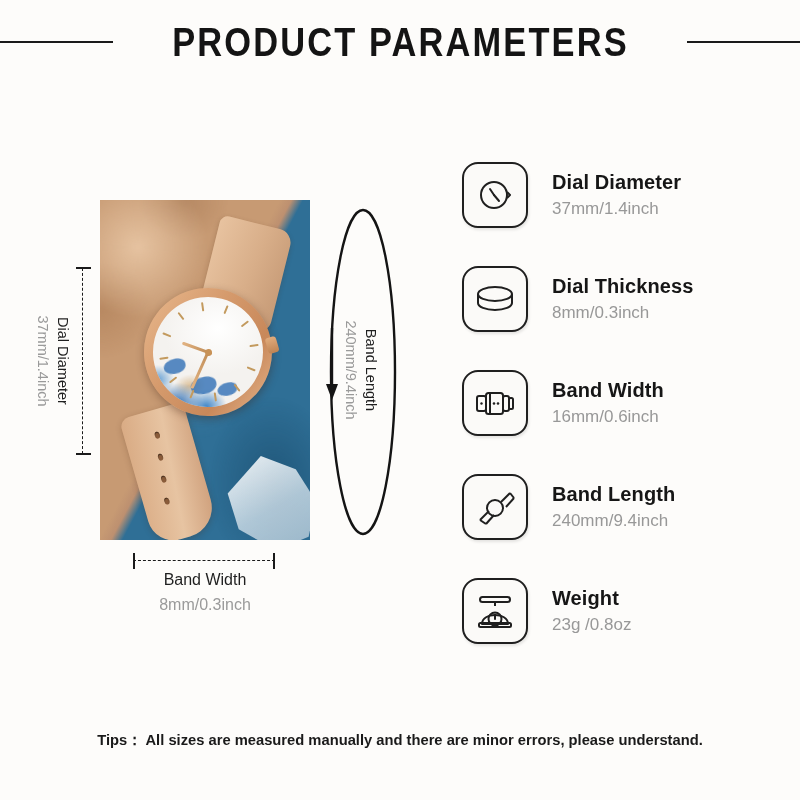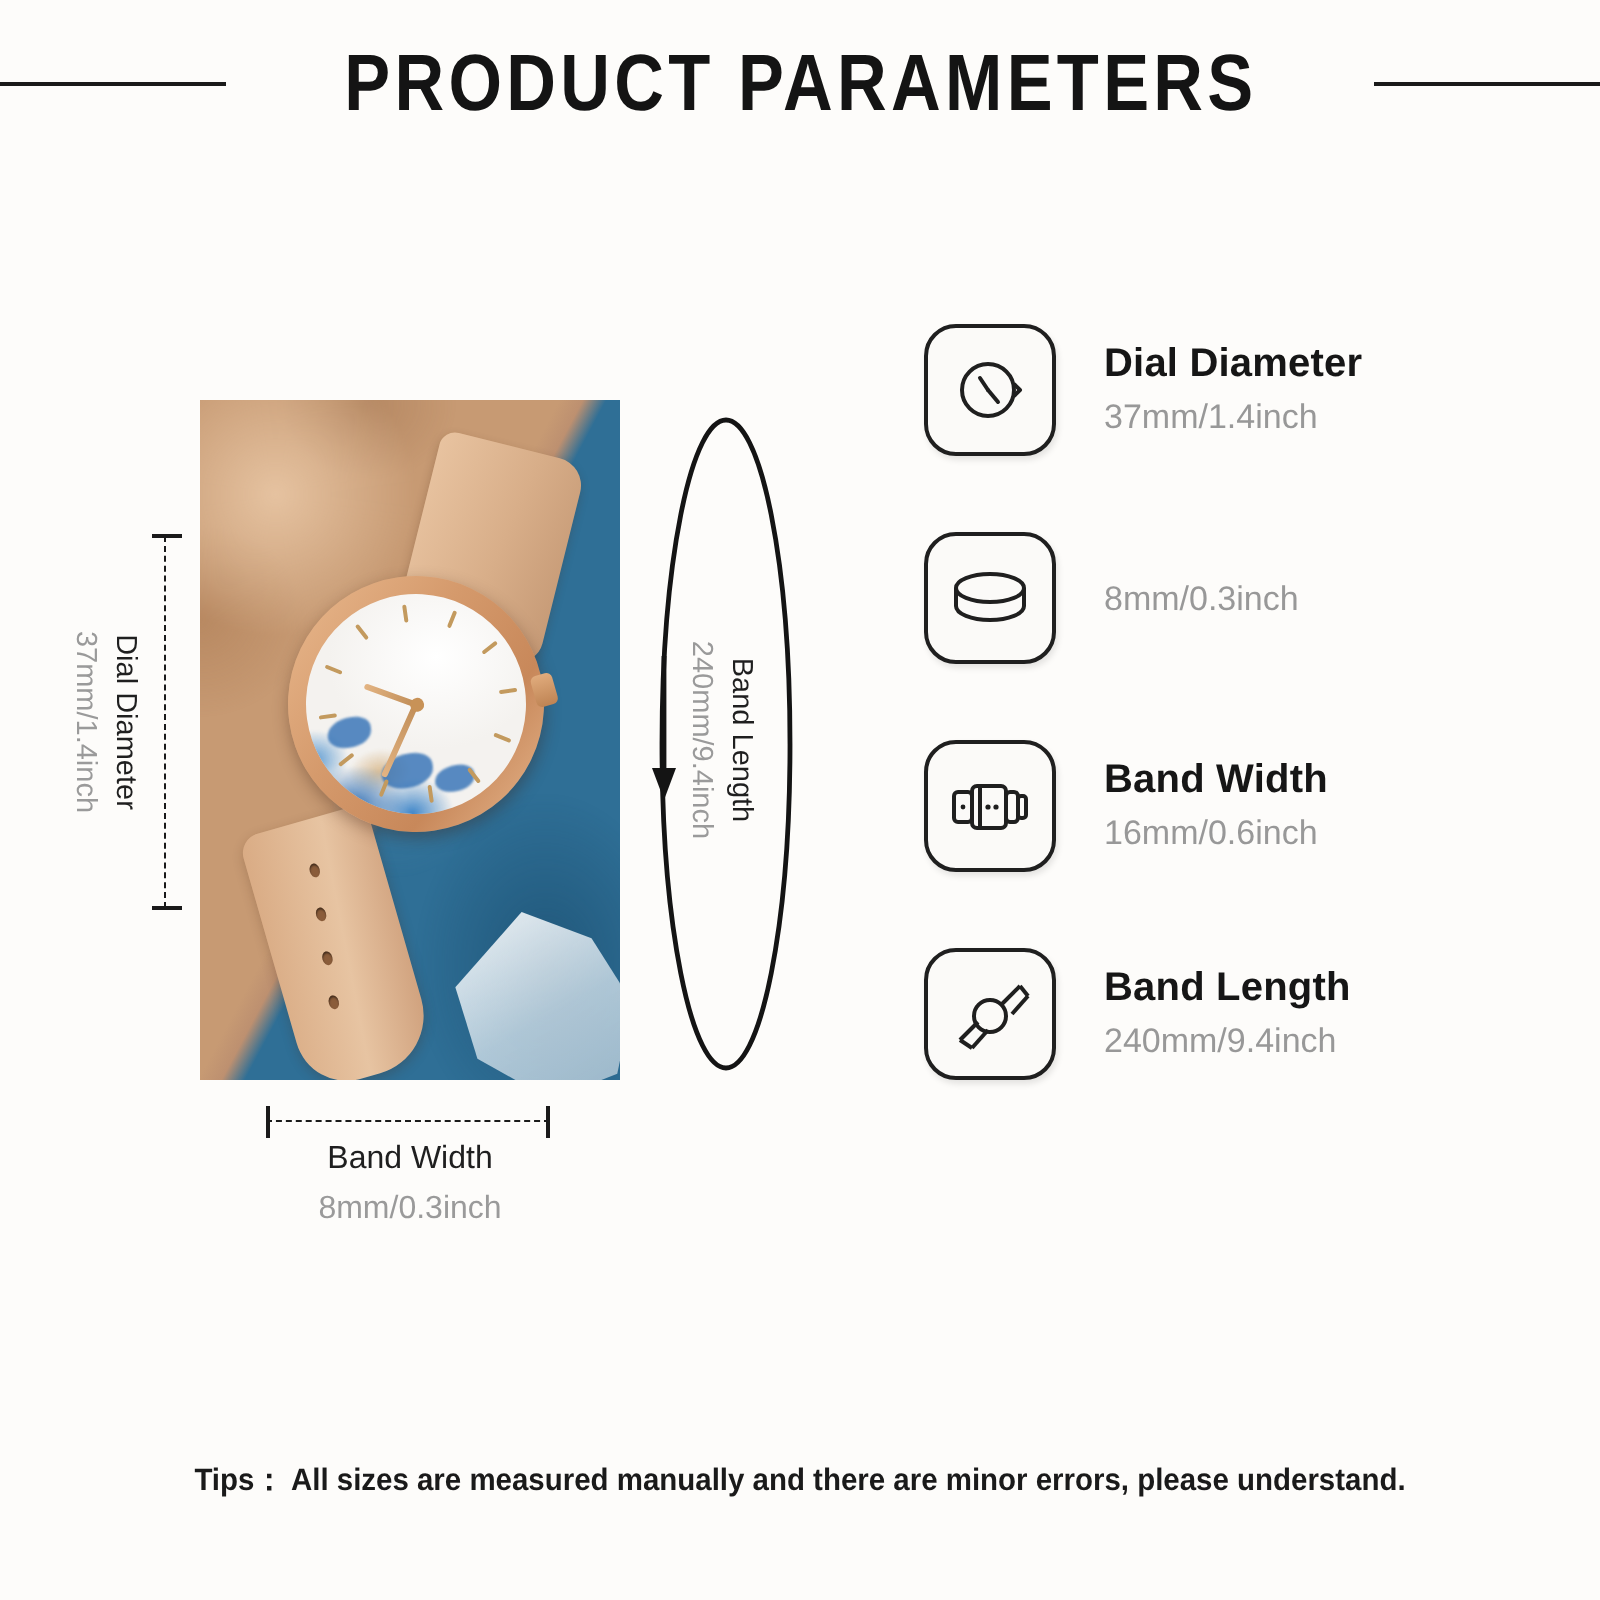--- a/index.html
+++ b/index.html
@@ -460,20 +460,21 @@
   </div>
 
   <div class="spec-row">
     <div class="spec-icon">
       <svg width="44" height="40" viewBox="0 0 44 40">
         <ellipse cx="22" cy="15" rx="17" ry="7" fill="none" stroke="#1f1f1f" stroke-width="2"></ellipse>
         <path d="M5 15 L5 24 A17 7 0 0 0 39 24 L39 15" fill="none" stroke="#1f1f1f" stroke-width="2"></path>
       </svg>
     </div>
     <div class="spec-text">
+      <div class="spec-label">Dial Thickness</div>
       <div class="spec-value">8mm/0.3inch</div>
     </div>
   </div>
 
   <div class="spec-row">
     <div class="spec-icon">
       <svg width="44" height="40" viewBox="0 0 44 40">
         <rect x="4" y="13" width="9" height="15" rx="2" fill="none" stroke="#1f1f1f" stroke-width="2"></rect>
         <rect x="13" y="10" width="17" height="21" rx="2.5" fill="none" stroke="#1f1f1f" stroke-width="2"></rect>
         <rect x="30" y="13" width="6" height="15" rx="2" fill="none" stroke="#1f1f1f" stroke-width="2"></rect>
@@ -501,16 +502,32 @@
         <path d="M36 7 L40 12" stroke="#1f1f1f" stroke-width="2" fill="none"></path>
         <circle cx="21" cy="22" r="8" fill="none" stroke="#1f1f1f" stroke-width="2"></circle>
       </svg>
     </div>
     <div class="spec-text">
       <div class="spec-label">Band Length</div>
       <div class="spec-value">240mm/9.4inch</div>
     </div>
   </div>
 
+  <div class="spec-row">
+    <div class="spec-icon">
+      <svg width="44" height="42" viewBox="0 0 44 42">
+        <rect x="7" y="7" width="30" height="5" rx="2.5" fill="none" stroke="#1f1f1f" stroke-width="2"></rect>
+        <path d="M22 12 L22 16" stroke="#1f1f1f" stroke-width="2"></path>
+        <path d="M9 34 C9 22 35 22 35 34 Z" fill="none" stroke="#1f1f1f" stroke-width="2" stroke-linejoin="round"></path>
+        <rect x="6" y="33" width="32" height="4" rx="1.5" fill="none" stroke="#1f1f1f" stroke-width="2"></rect>
+        <circle cx="22" cy="29" r="6.5" fill="none" stroke="#1f1f1f" stroke-width="2"></circle>
+        <path d="M22 29 L22 24.5" stroke="#1f1f1f" stroke-width="2" stroke-linecap="round"></path>
+      </svg>
+    </div>
+    <div class="spec-text">
+      <div class="spec-label">Weight</div>
+      <div class="spec-value">23g /0.8oz</div>
+    </div>
+  </div>
 
 </div>
 
 <div class="tips">Tips： All sizes are measured manually and there are minor errors, please understand.</div>
 
 </body></html>

